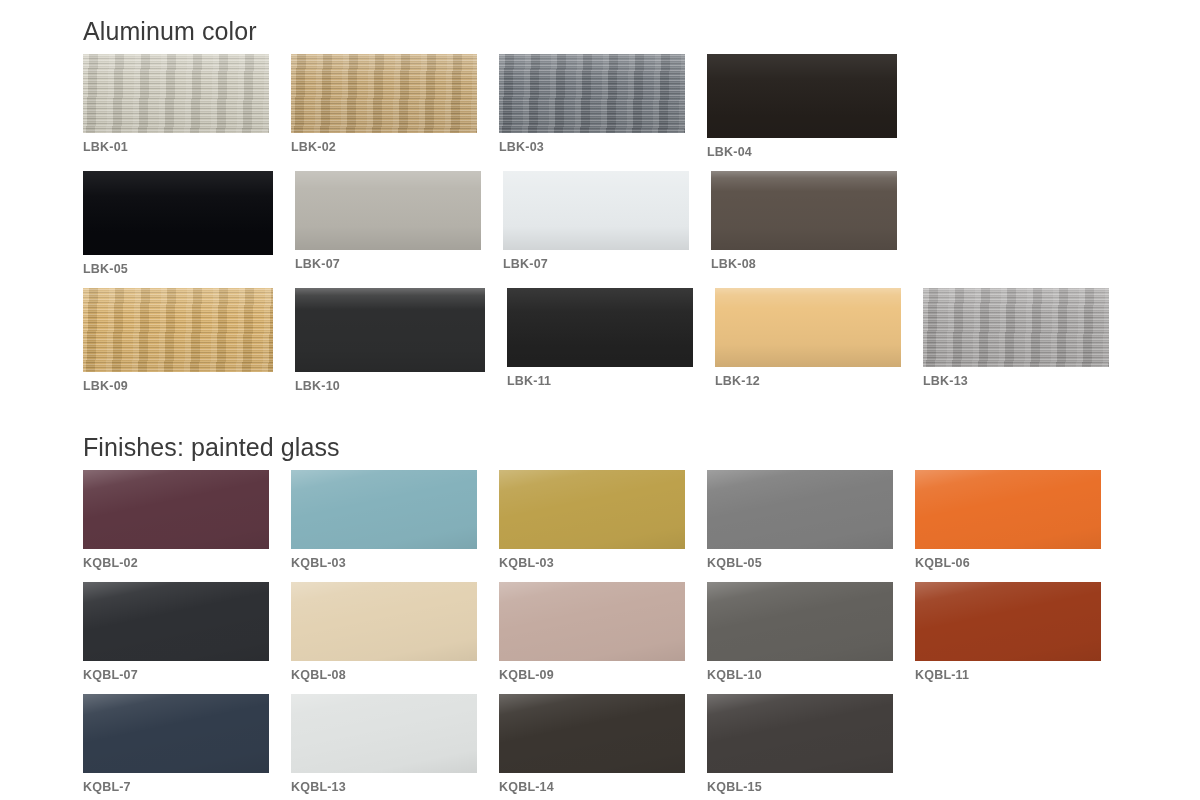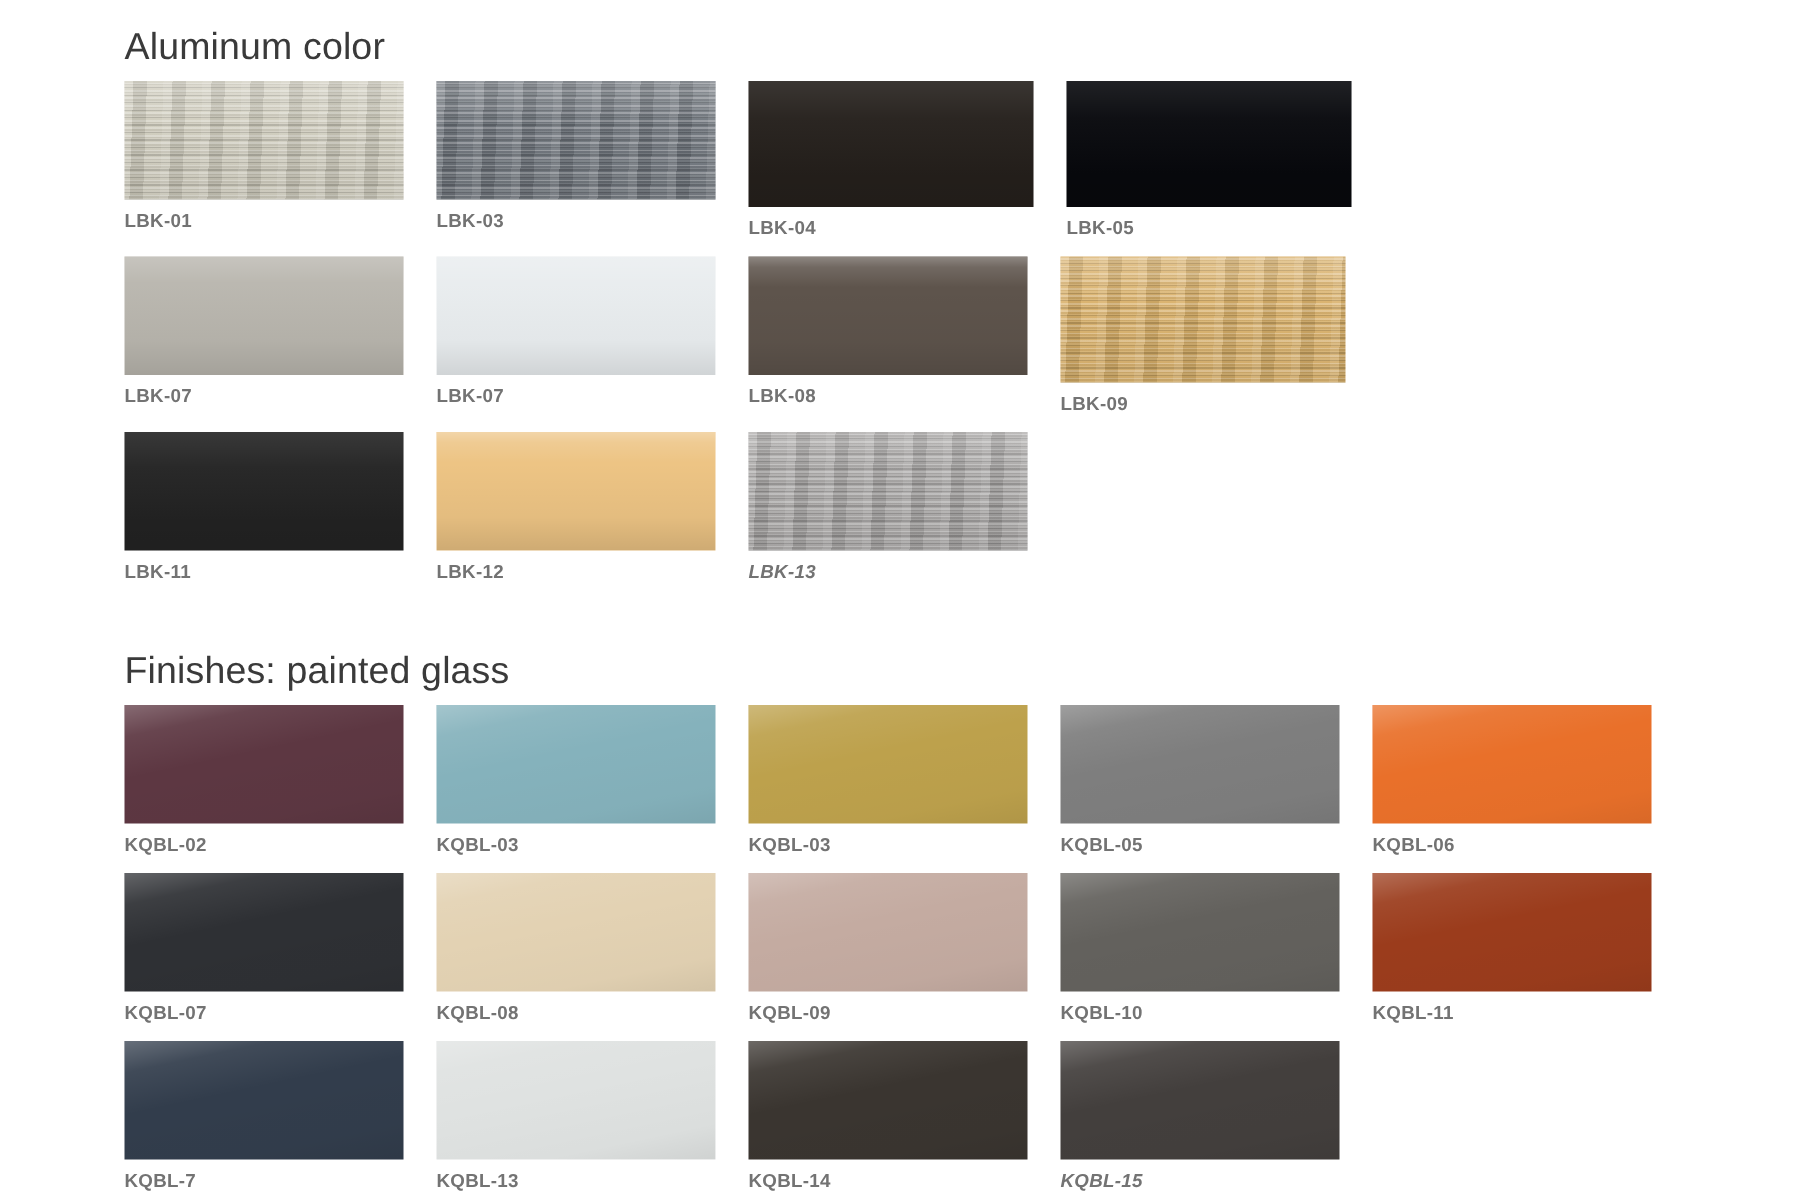--- a/index.html
+++ b/index.html
@@ -43,21 +43,21 @@
 
   .swatch-grid {
     display: flex;
     flex-wrap: wrap;
     width: 1040px;
   }
 
   .swatch-cell {
     margin: 0 22px 12px 0;
   }
-  .swatch-cell:last-child { margin-right: 0; font-style: italic; }
+  .swatch-cell:last-child { margin-right: 0; }
 
   .swatch-chip {
     width: 186px;
     height: 79px;
     position: relative;
     overflow: hidden;
     background-color: #cccccc;
   }
 
   
@@ -170,20 +170,24 @@
 <div class="page">
 
   <section class="section section-aluminum">
     <h2 class="section-title">Aluminum color</h2>
     <div class="swatch-grid">
         <div class="swatch-cell">
           <div class="swatch-chip fin-brushed" title="LBK-01" style="background-color: rgb(207, 204, 189);"></div>
           <div class="swatch-label">LBK-01</div>
         </div>
         <div class="swatch-cell">
+          <div class="swatch-chip fin-brushed" title="LBK-02" style="background-color: rgb(199, 167, 114);"></div>
+          <div class="swatch-label">LBK-02</div>
+        </div>
+        <div class="swatch-cell">
           <div class="swatch-chip fin-brushed" title="LBK-03" style="background-color: rgb(111, 117, 124);"></div>
           <div class="swatch-label">LBK-03</div>
         </div>
         <div class="swatch-cell">
           <div class="swatch-chip fin-matte chip-w190 chip-h84" title="LBK-04" style="background-color: rgb(36, 31, 27);"></div>
           <div class="swatch-label">LBK-04</div>
         </div>
         <div class="swatch-cell">
           <div class="swatch-chip fin-matte chip-w190 chip-h84" title="LBK-05" style="background-color: rgb(7, 8, 12);"></div>
           <div class="swatch-label">LBK-05</div>
@@ -196,20 +200,24 @@
           <div class="swatch-chip fin-satin" title="LBK-07" style="background-color: rgb(232, 236, 238);"></div>
           <div class="swatch-label">LBK-07</div>
         </div>
         <div class="swatch-cell">
           <div class="swatch-chip fin-anodized" title="LBK-08" style="background-color: rgb(94, 84, 76);"></div>
           <div class="swatch-label">LBK-08</div>
         </div>
         <div class="swatch-cell">
           <div class="swatch-chip fin-brushed chip-w190 chip-h84" title="LBK-09" style="background-color: rgb(217, 176, 105);"></div>
           <div class="swatch-label">LBK-09</div>
+        </div>
+        <div class="swatch-cell">
+          <div class="swatch-chip fin-anodized chip-w190 chip-h84" title="LBK-10" style="background-color: rgb(46, 47, 48);"></div>
+          <div class="swatch-label">LBK-10</div>
         </div>
         <div class="swatch-cell">
           <div class="swatch-chip fin-matte" title="LBK-11" style="background-color: rgb(34, 34, 34);"></div>
           <div class="swatch-label">LBK-11</div>
         </div>
         <div class="swatch-cell">
           <div class="swatch-chip fin-anodized" title="LBK-12" style="background-color: rgb(237, 196, 132);"></div>
           <div class="swatch-label">LBK-12</div>
         </div>
         <div class="swatch-cell">

